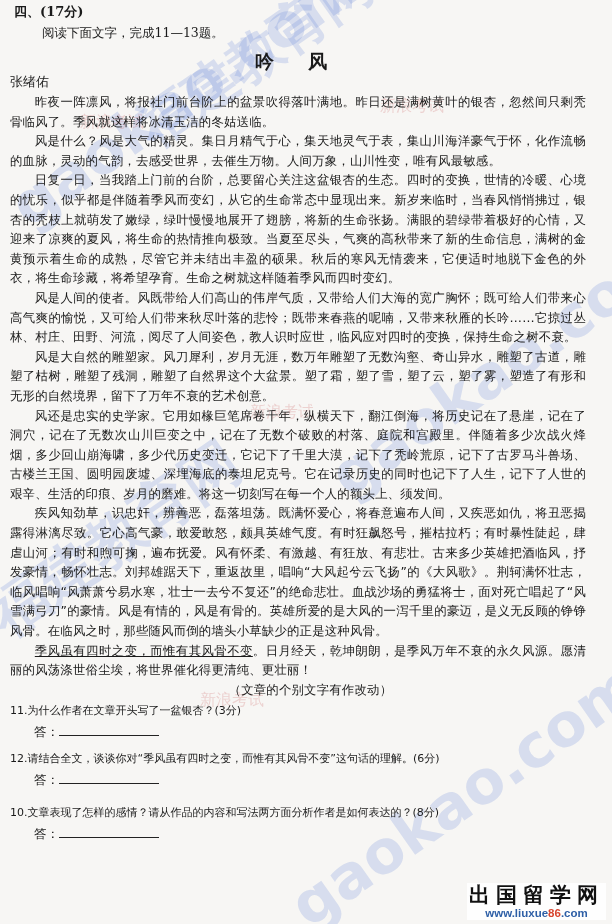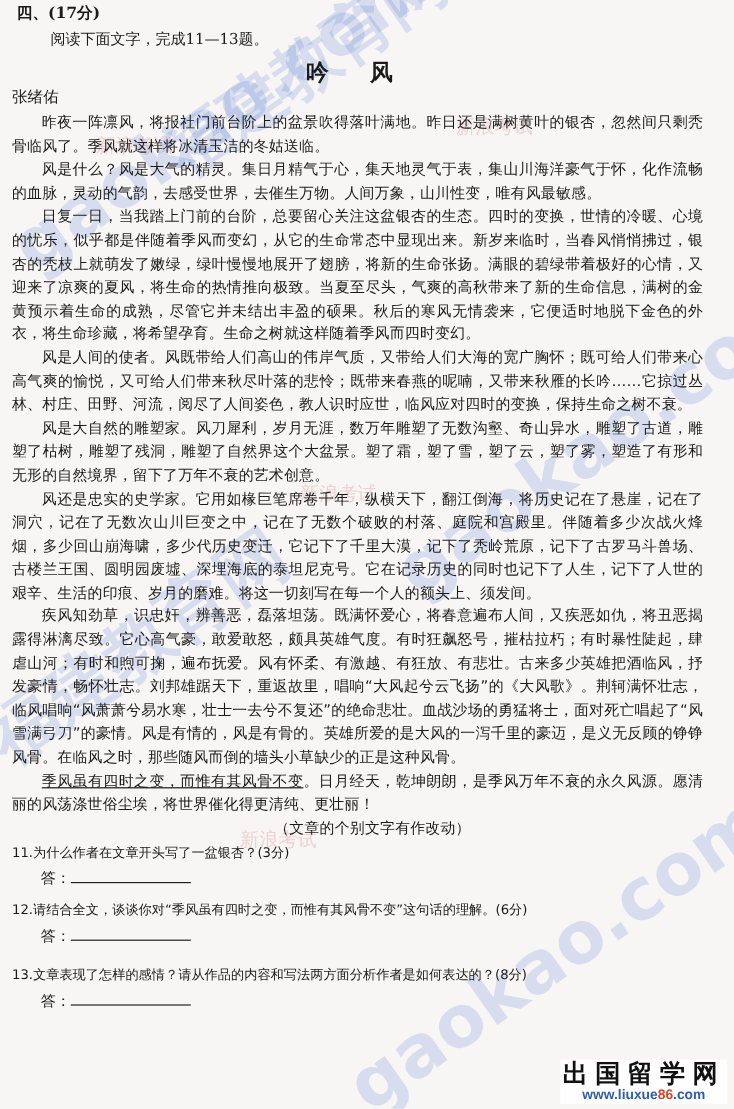--- a/index.html
+++ b/index.html
@@ -71,21 +71,21 @@
     </div>
 
     <div class="q">
       <span>12.</span><span>请结合全文，谈谈你对“季风虽有四时之变，而惟有其风骨不变”这句话的理解。(6分)</span>
     </div>
     <div class="ans">
       <span>答：</span><span class="line"></span>
     </div>
 
     <div class="q" style="margin-top:8px;">
-      <span>13.</span><span>文章表现了怎样的感情？请从作品的内容和写法两方面分析作者是如何表达的？(8分)</span>
+      <span>10.</span><span>文章表现了怎样的感情？请从作品的内容和写法两方面分析作者是如何表达的？(8分)</span>
     </div>
     <div class="ans">
       <span>答：</span><span class="line"></span>
     </div>
   </div>
 
   <div class="logo">
     <div class="cn">出国留学网</div>
     <div class="url"><span>www.liuxue</span><span class="red">86</span><span>.com</span></div>
   </div>

